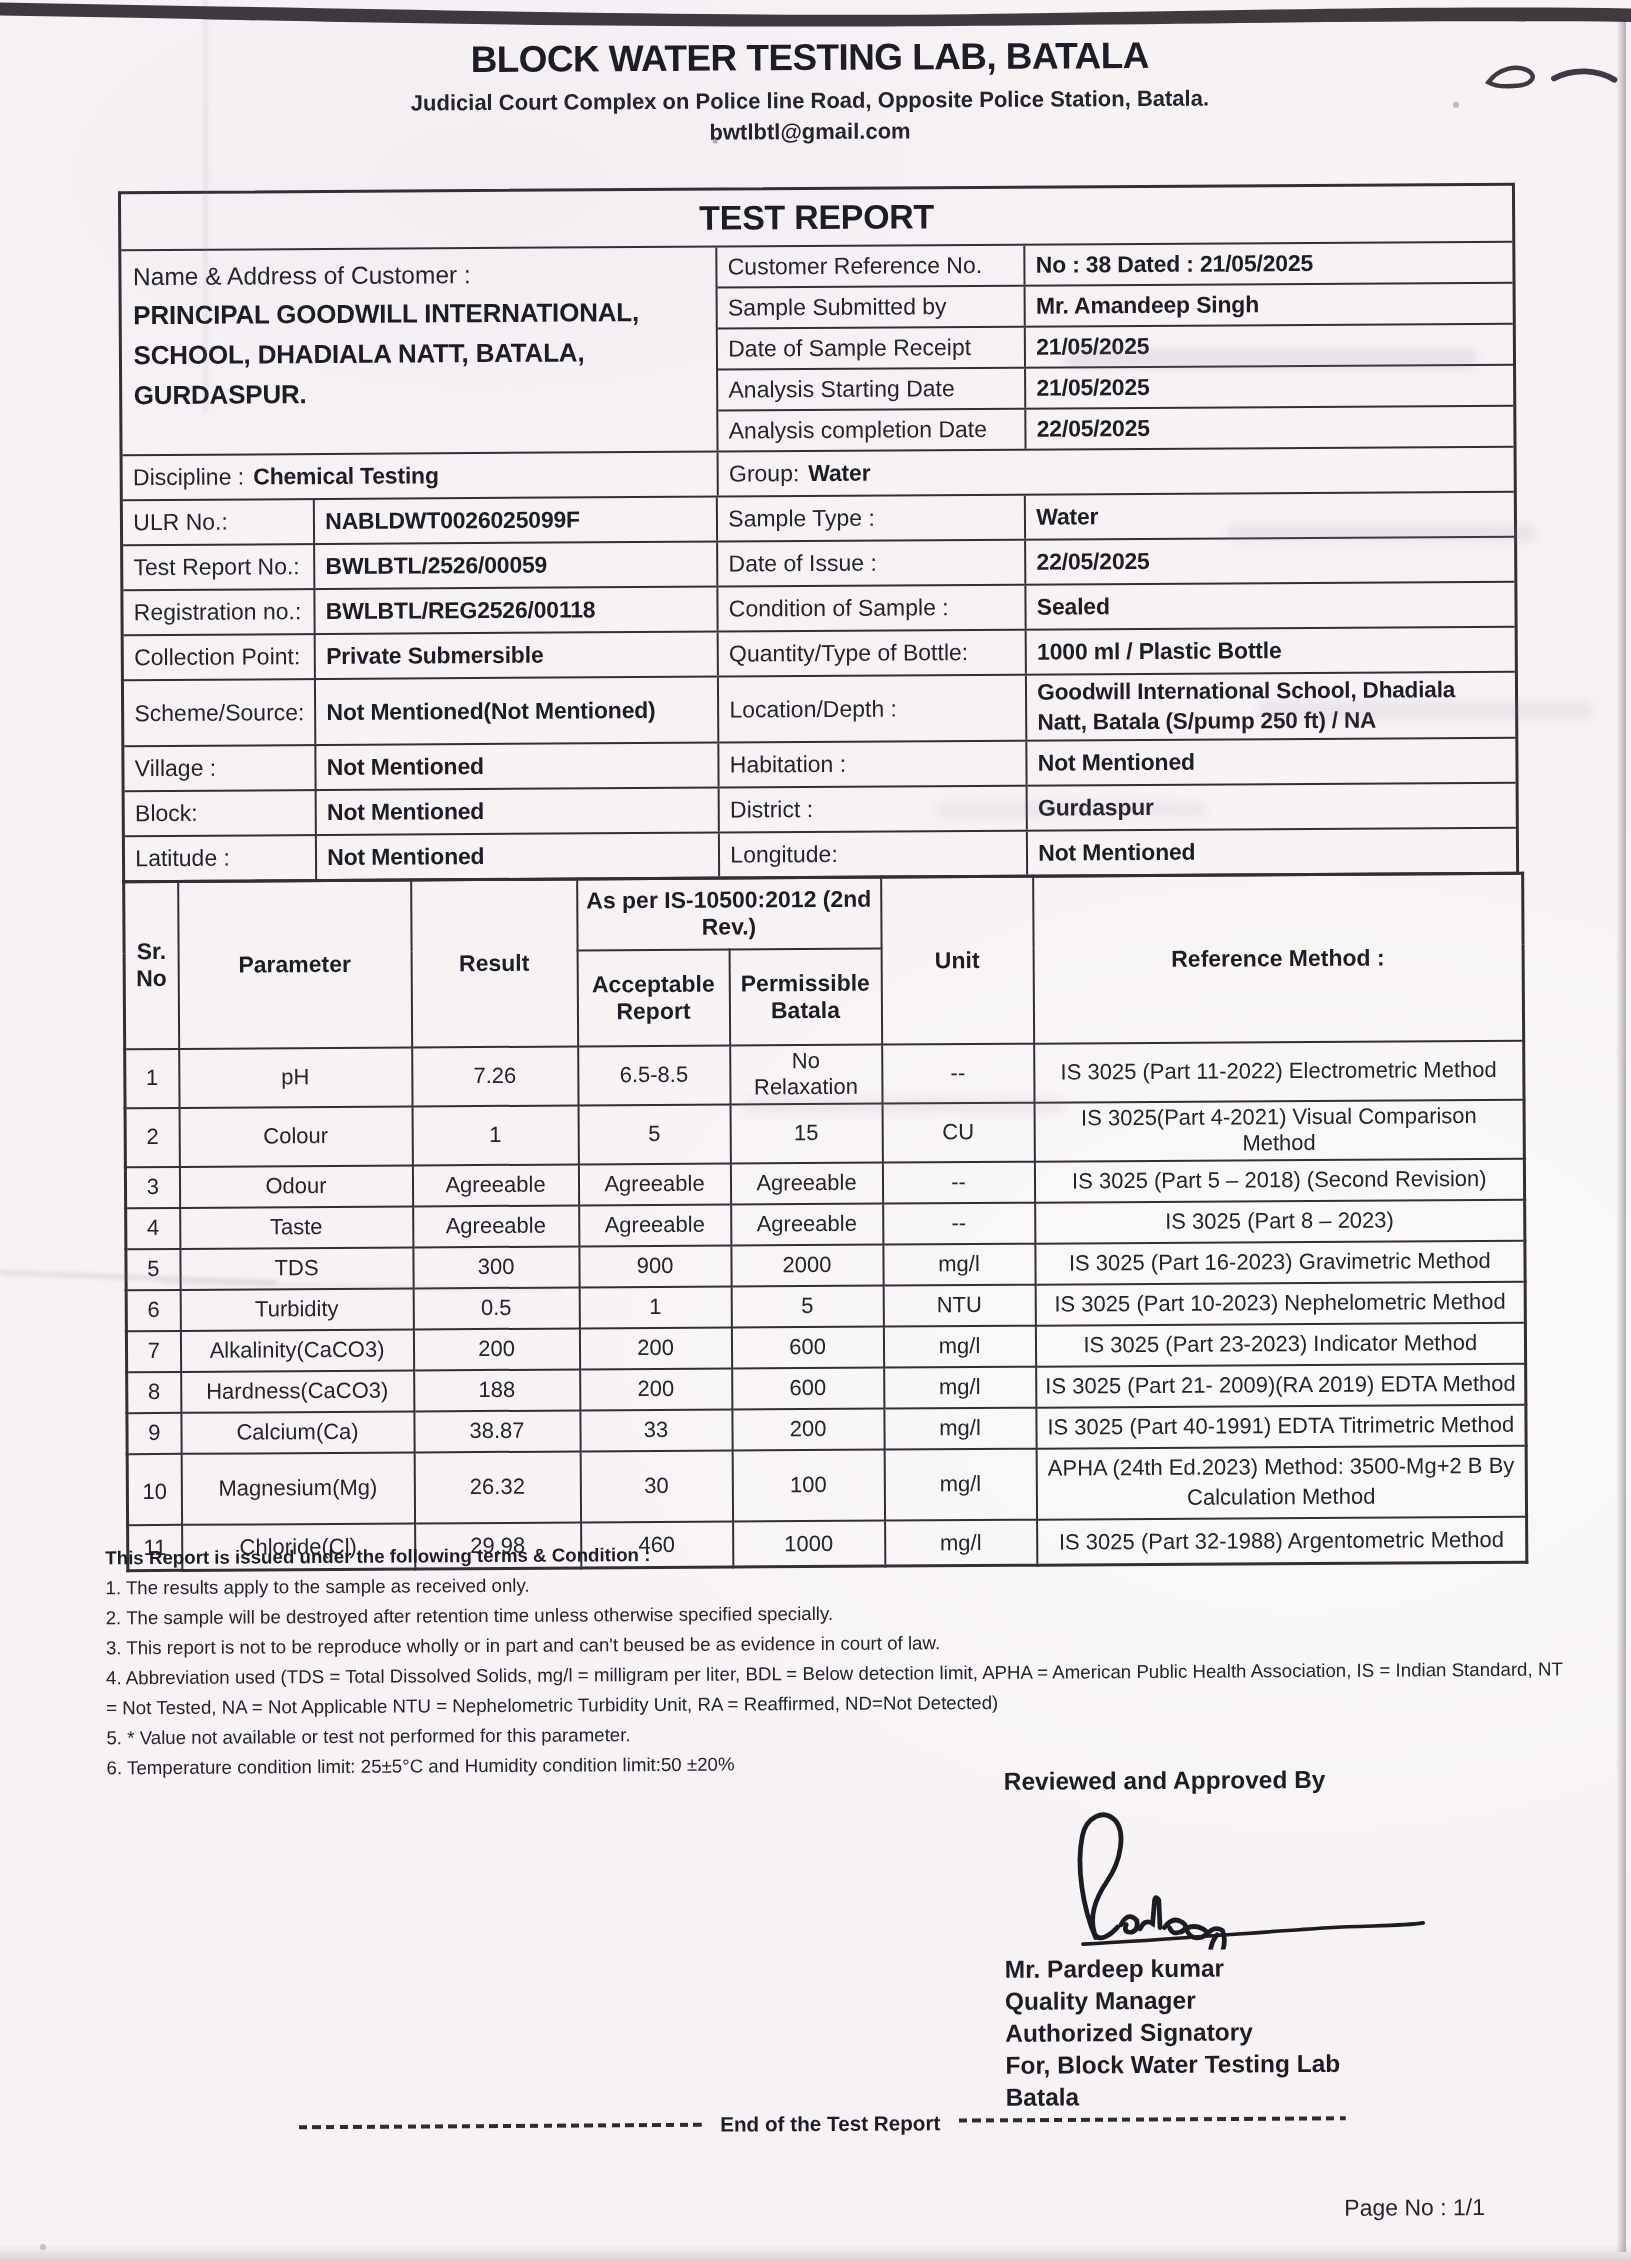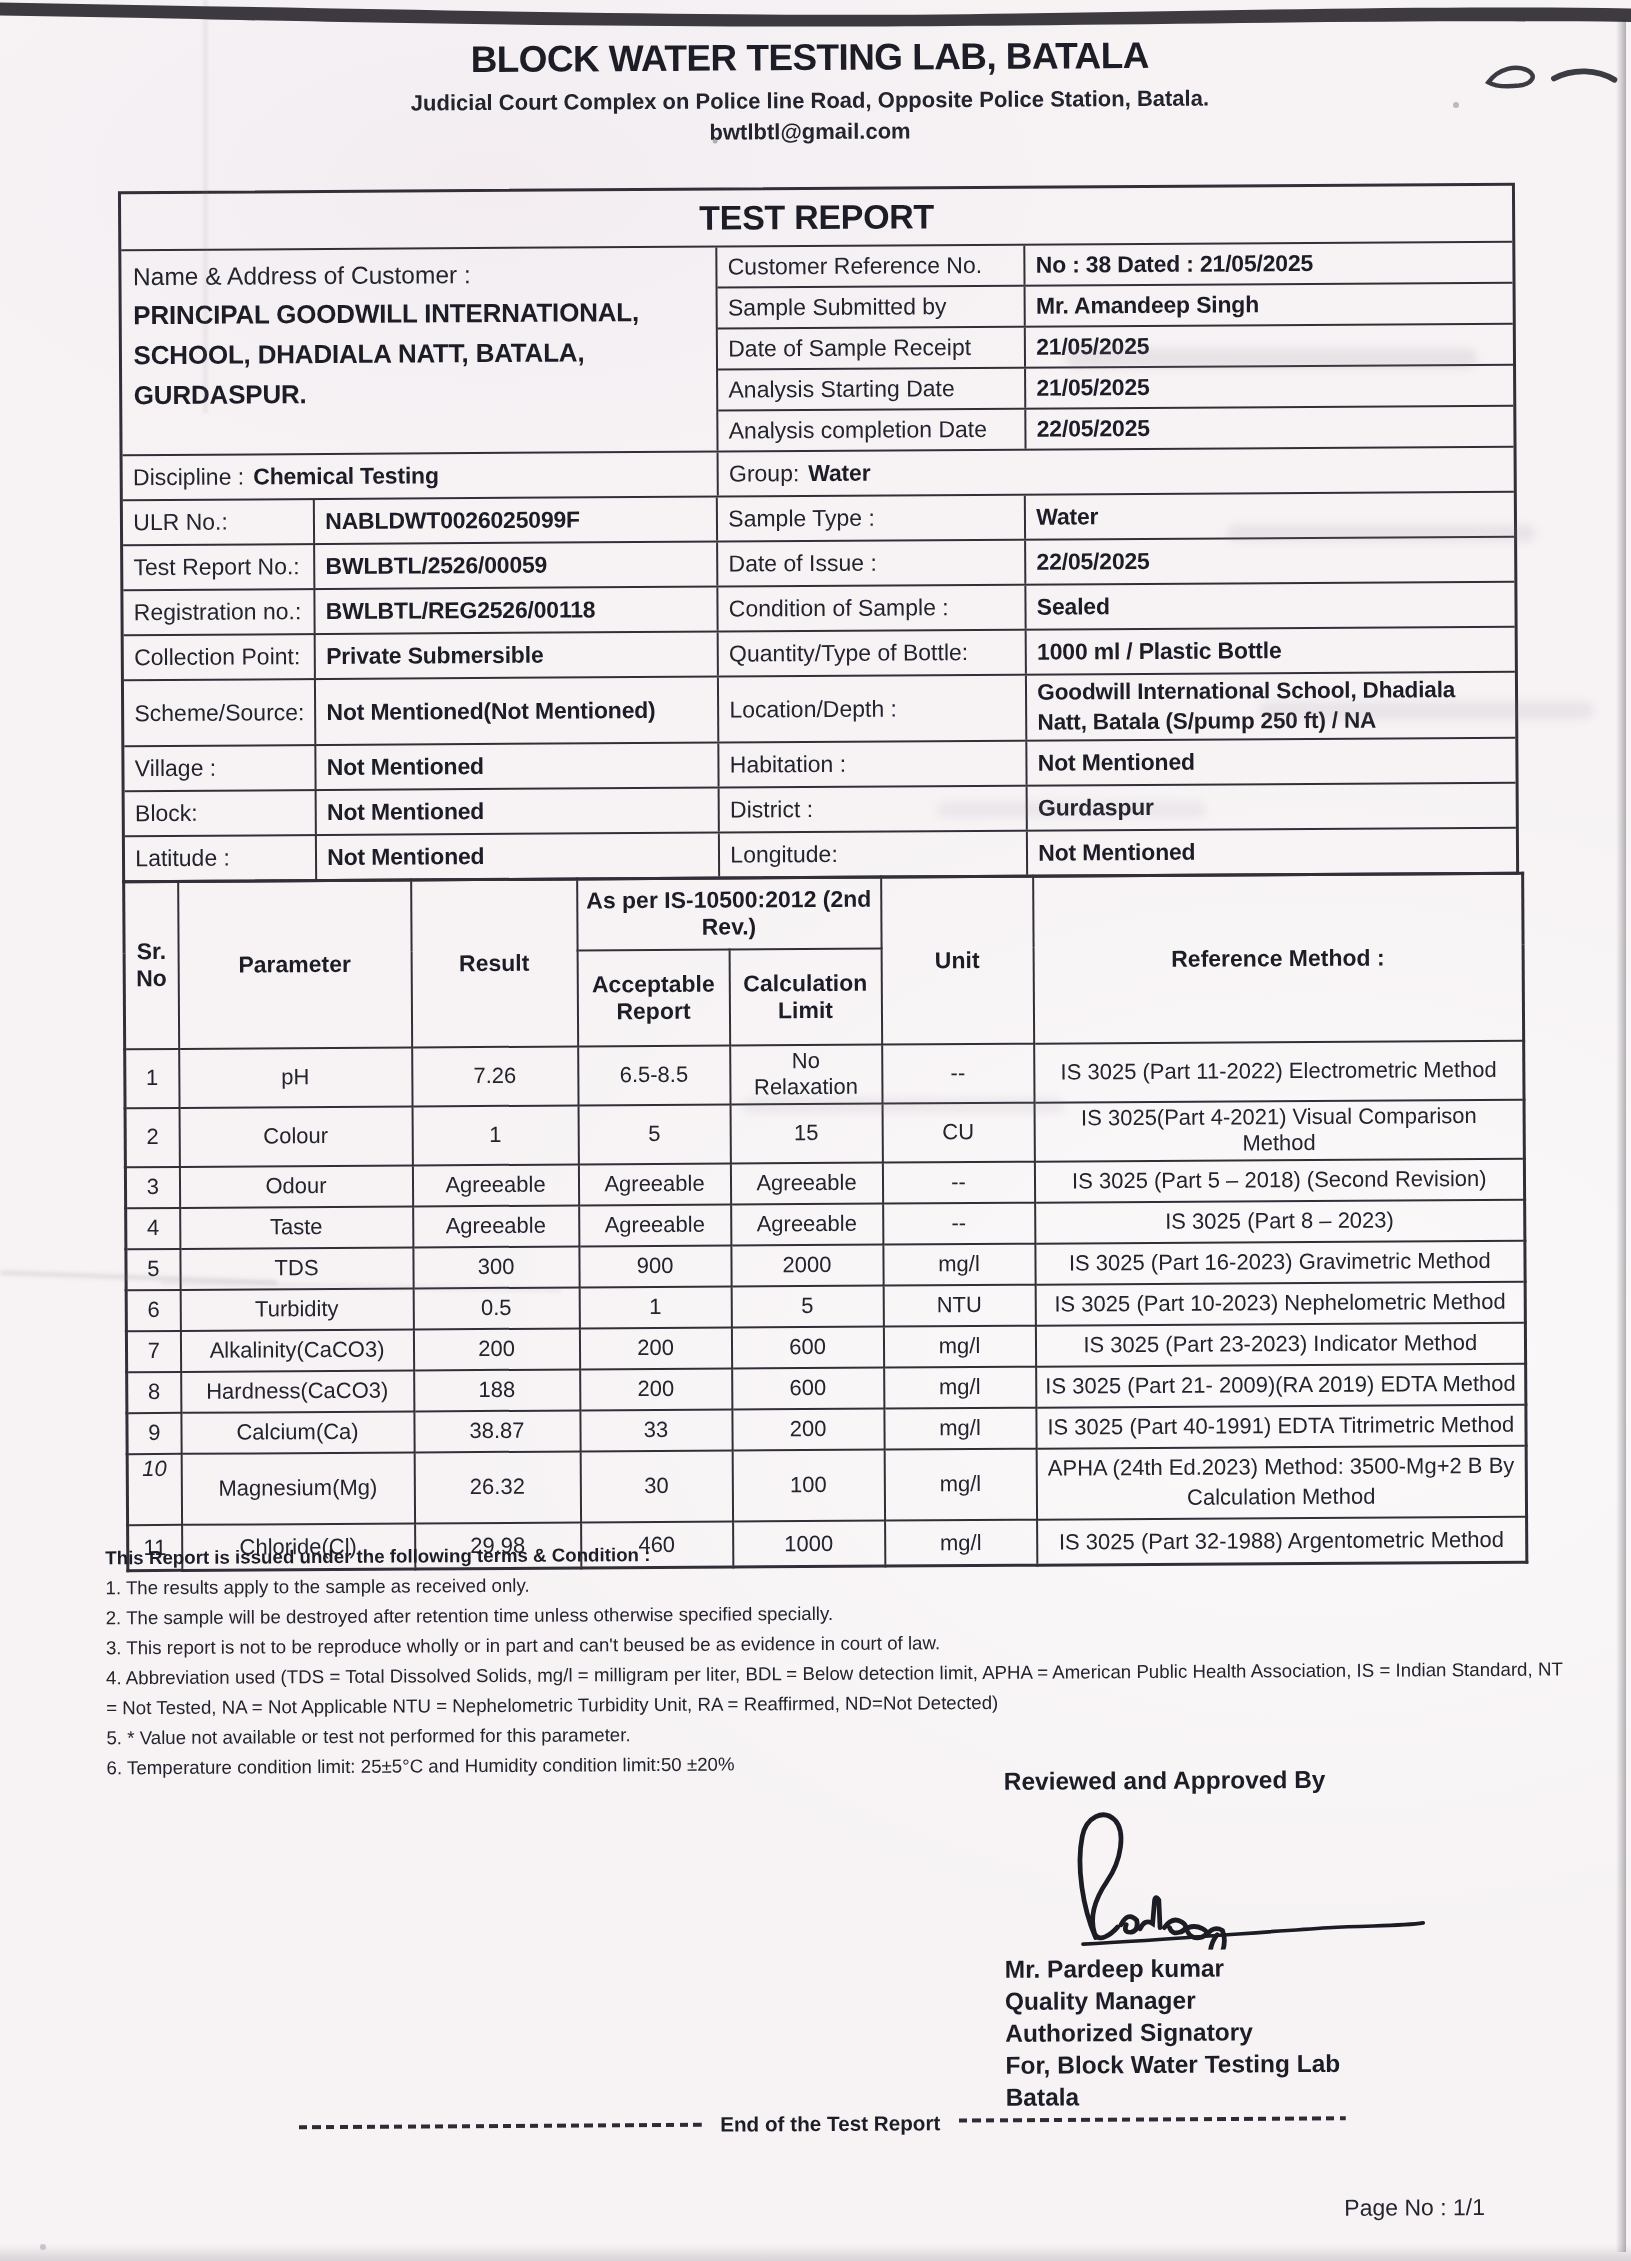--- a/index.html
+++ b/index.html
@@ -258,21 +258,21 @@
         <tr class="h1">
           <th rowspan="2">Sr. No</th>
           <th rowspan="2">Parameter</th>
           <th rowspan="2">Result</th>
           <th colspan="2">As per IS-10500:2012 (2nd Rev.)</th>
           <th rowspan="2">Unit</th>
           <th rowspan="2">Reference Method :</th>
         </tr>
         <tr class="h2">
           <th>Acceptable Report</th>
-          <th>Calculation Limit</th>
+          <th>Permissible Batala</th>
         </tr>
       </thead>
       <tbody>
         <tr>
           <td>1</td>
           <td>pH</td>
           <td>7.26</td>
           <td>6.5-8.5</td>
           <td>No Relaxation</td>
           <td>--</td>
@@ -344,21 +344,21 @@
         <tr>
           <td>9</td>
           <td>Calcium(Ca)</td>
           <td>38.87</td>
           <td>33</td>
           <td>200</td>
           <td>mg/l</td>
           <td class="ref">IS 3025 (Part 40-1991)  EDTA Titrimetric Method</td>
         </tr>
         <tr class="tall">
-          <td style="vertical-align:top; padding-top:1px;font-style:italic;">10</td>
+          <td style="vertical-align:top; padding-top:24px;">10</td>
           <td>Magnesium(Mg)</td>
           <td>26.32</td>
           <td>30</td>
           <td>100</td>
           <td>mg/l</td>
           <td class="ref" style="line-height:30px;">APHA (24th Ed.2023) Method: 3500-Mg+2 B  By Calculation Method</td>
         </tr>
         <tr class="last">
           <td>11</td>
           <td>Chloride(Cl)</td>

